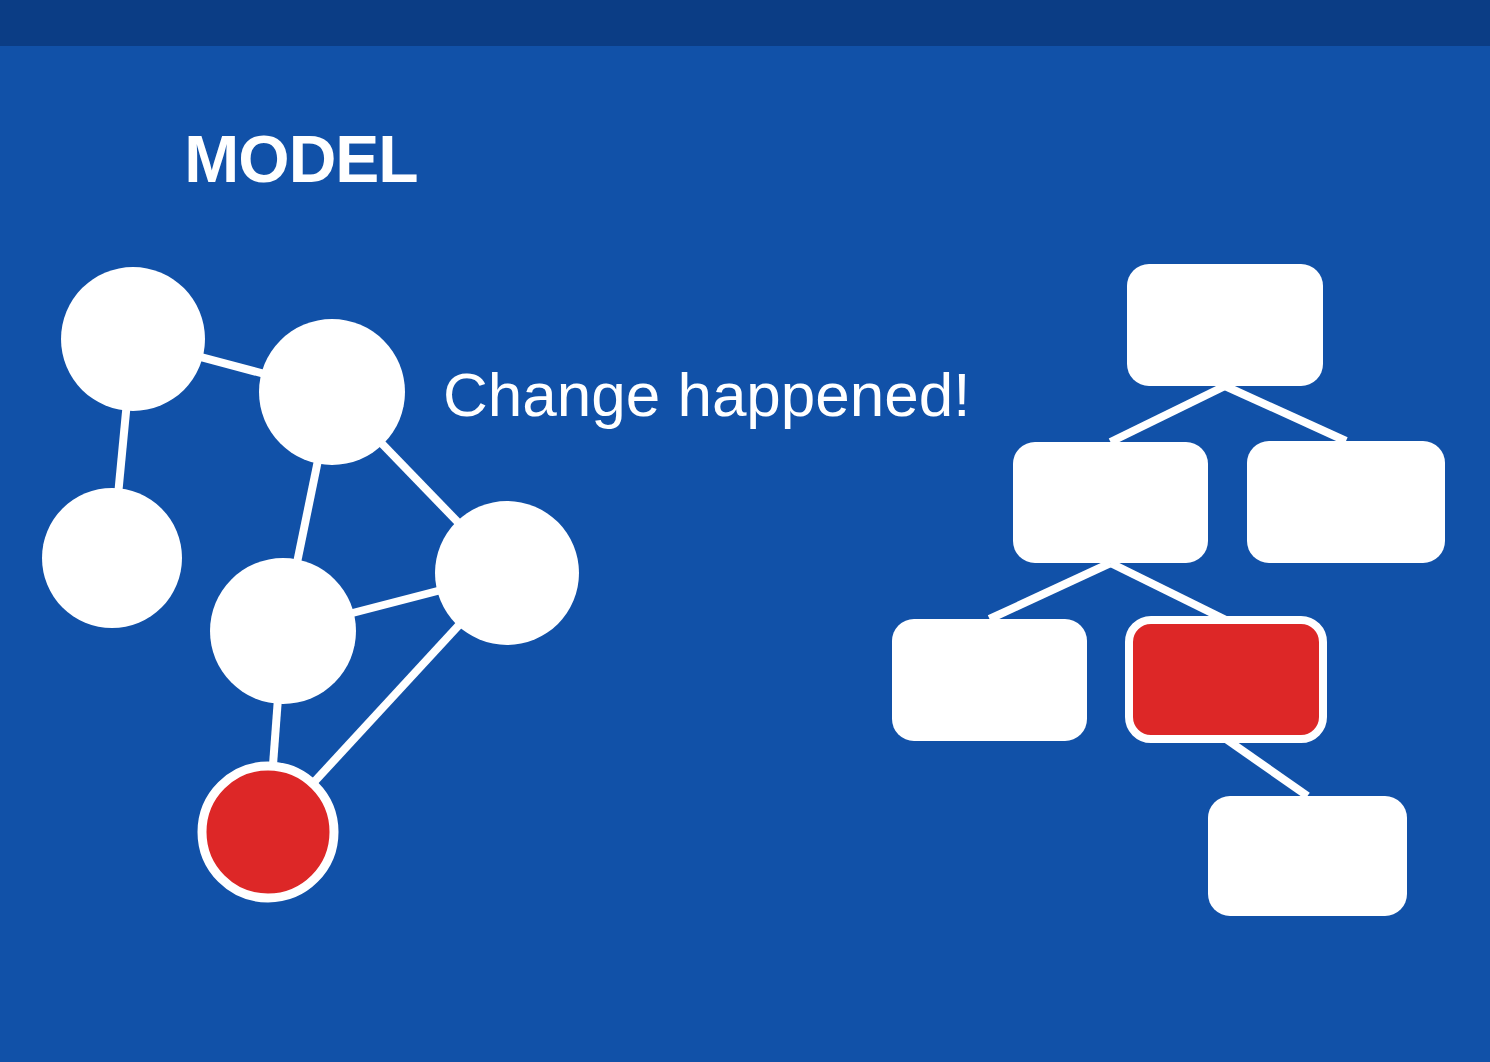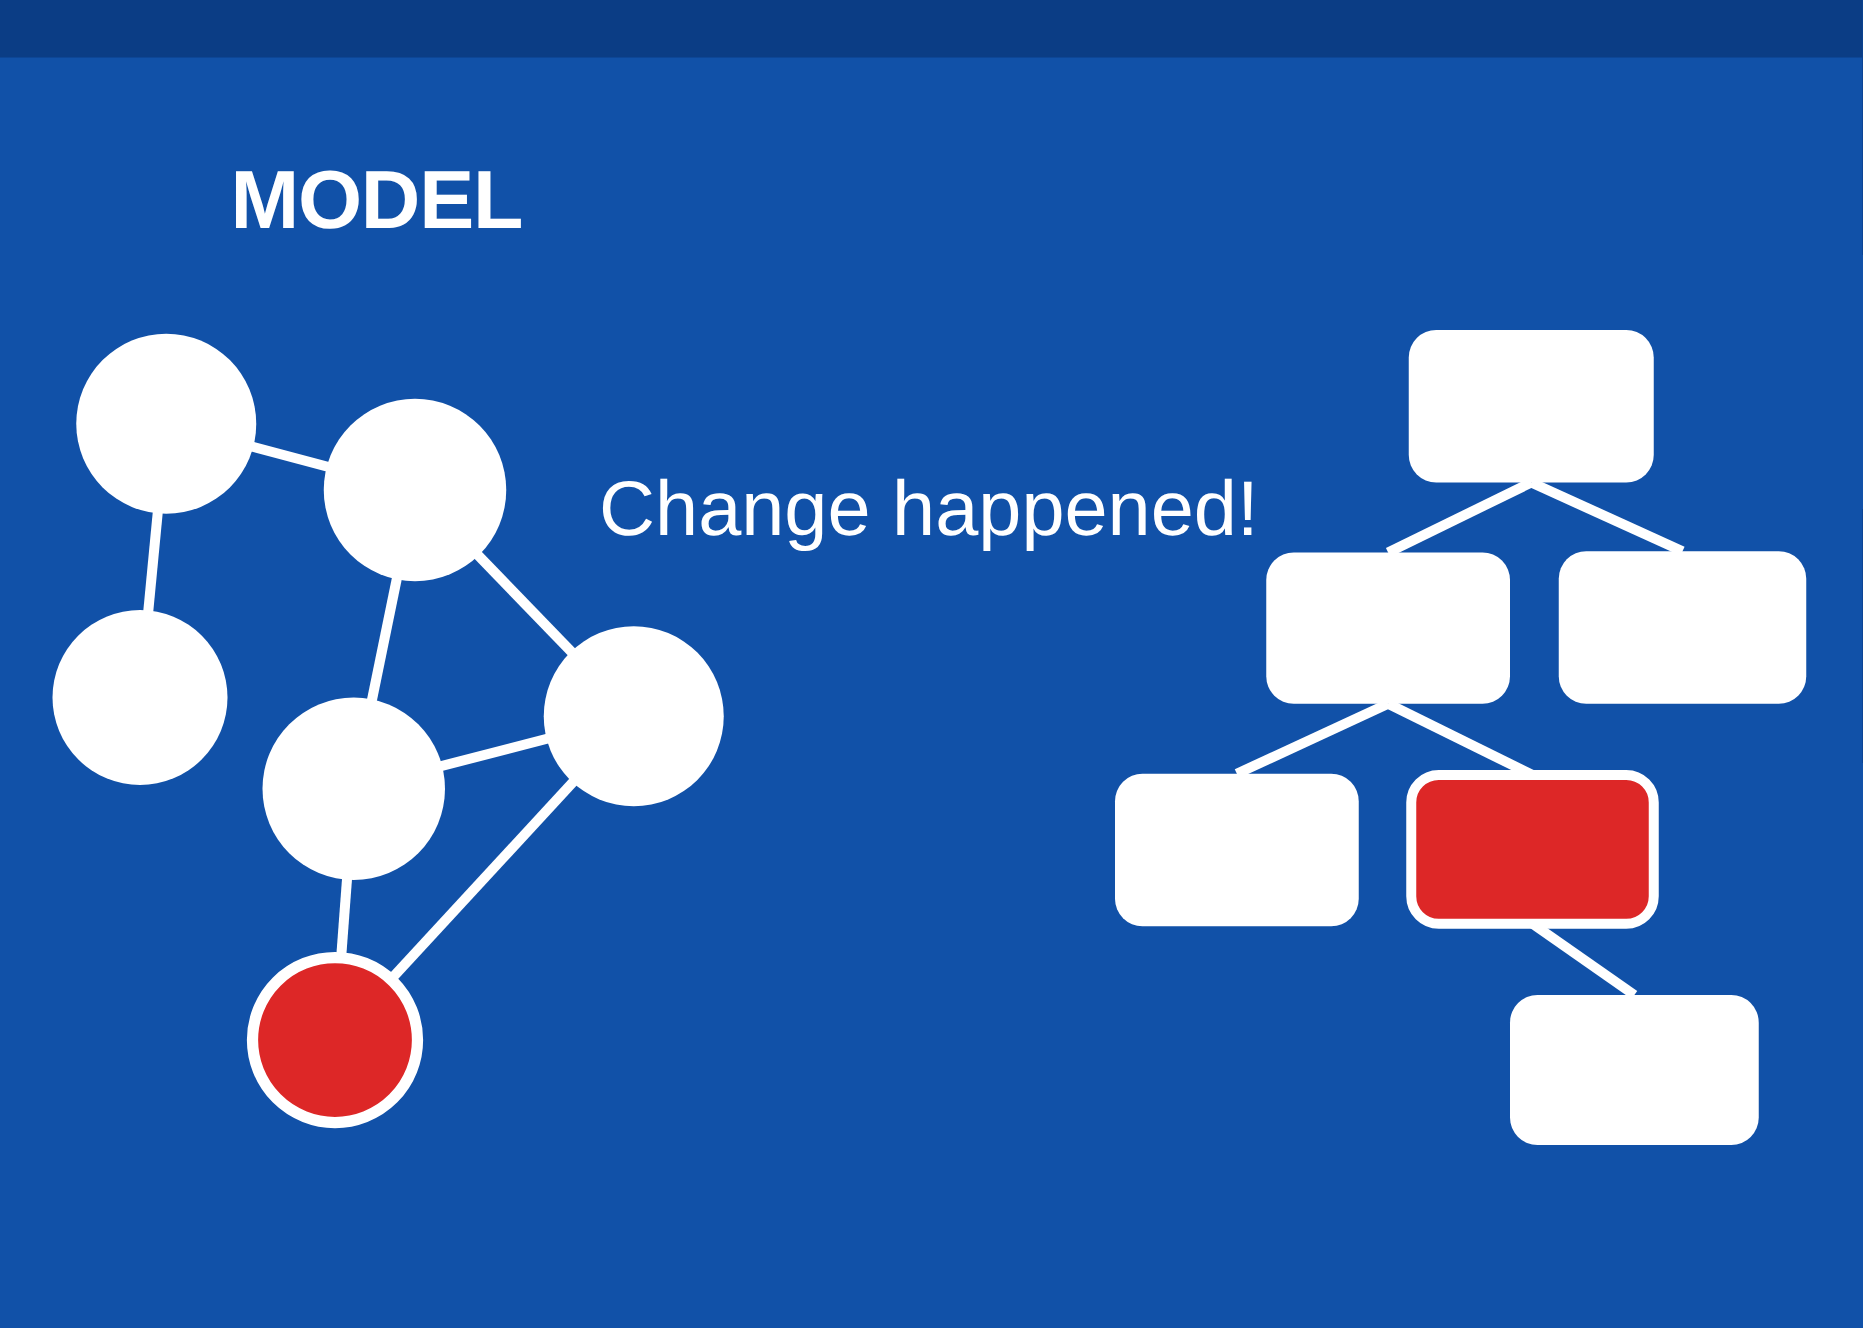--- a/index.html
+++ b/index.html
@@ -29,23 +29,23 @@
     font-weight: 700;
     letter-spacing: -1px;
     line-height: 1;
     user-select: none;
   }
   #model-title { left: 121px; }
   #dom-title   { left: 986px; }
   #annotation {
     position: absolute;
     left: 443px;
-    top: 328px;
+    top: 315px;
     width: 600px;
-    text-align: center;
+    text-align: left;
     color: #ffffff;
     font-size: 62px;
     font-weight: 400;
     line-height: 1.1;
     user-select: none;
   }
 </style>
 </head>
 <body>
 

